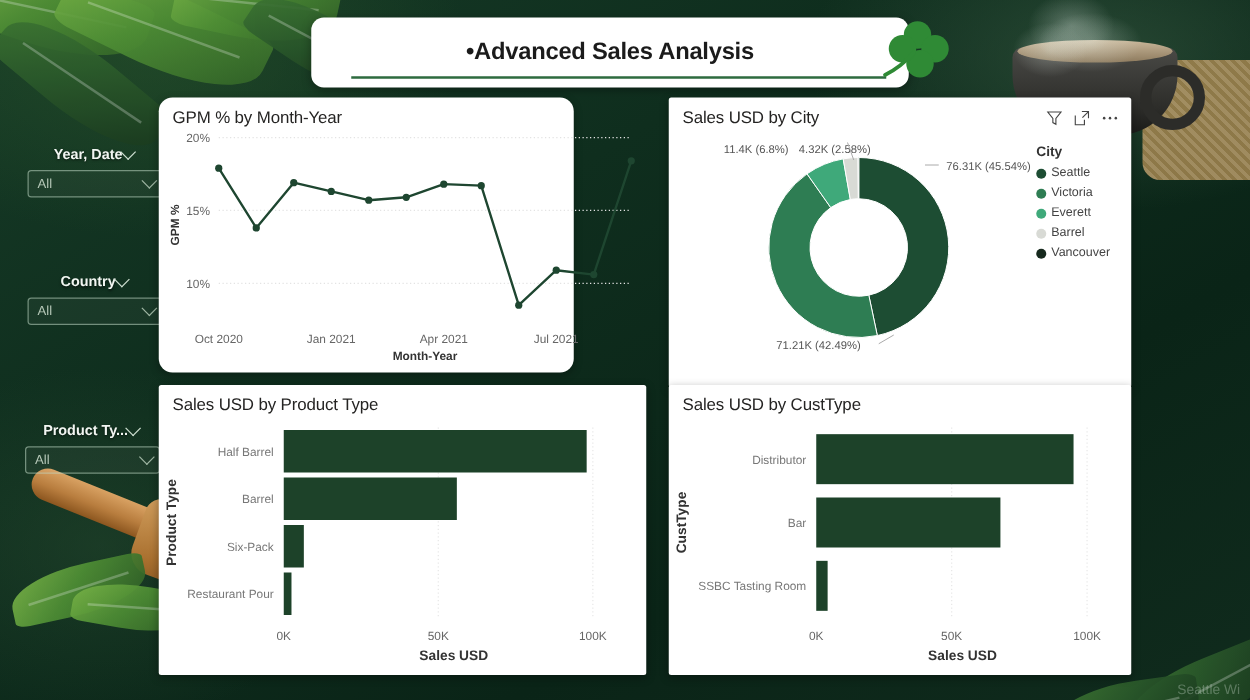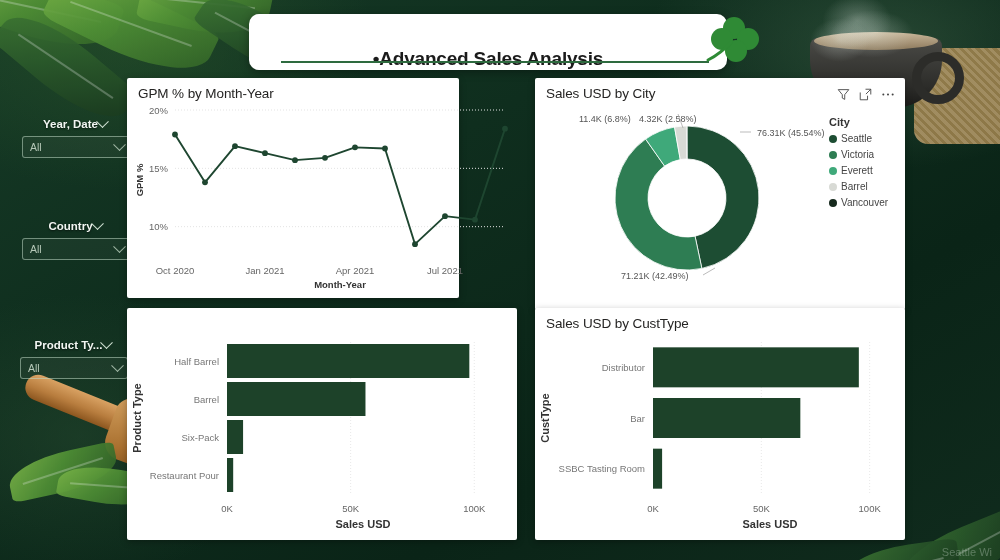--- a/index.html
+++ b/index.html
@@ -71,21 +71,21 @@
   }
   .steam {
     position:absolute; border-radius:50%;
     background: radial-gradient(ellipse, rgba(235,245,238,.30) 0%, rgba(235,245,238,0) 70%);
   }
 
   
   #title-banner {
     position:absolute; left:249px; top:14px; width:478px; height:56px;
     background:#fff; border-radius:10px;
-    display:flex; align-items:flex-end; justify-content:center;
+    display:flex; align-items:center; justify-content:center;
     box-shadow:0 2px 8px rgba(0,0,0,.35);
   }
   #title-banner .bar {
     position:absolute; left:32px; right:18px; bottom:7px; height:1.6px;
     background:#2e6b3f;
   }
   #title-text {
     font-size:19px; font-weight:700; color:#1b1b1b; letter-spacing:-.2px;
   }
   .clover { position:absolute; left:700px; top:12px; width:62px; height:60px; }
@@ -200,21 +200,21 @@
   <div class="slicer-head">
     <span>Product Ty...</span>
     <i class="chev"></i>
   </div>
   <div class="slicer-box">
     <span>All</span>
     <i class="chev dim"></i>
   </div>
 </div>
 
-<div class="panel" style="left:127px;top:78px;width:332px;height:220px;">
+<div class="panel" style="left:127px;top:78px;width:332px;height:220px;border-radius:11px;">
   <div class="panel-title">GPM % by Month-Year</div>
   <svg id="svg-line" width="390" height="220">
       <text x="41" y="152.16666666666666" text-anchor="end" class="axis-label">10%</text>
       <line x1="48" x2="378" y1="148.66666666666666" y2="148.66666666666666" stroke="#e3e3e3" stroke-width="1" stroke-dasharray="1 2"></line>
       <text x="41" y="93.83333333333333" text-anchor="end" class="axis-label">15%</text>
       <line x1="48" x2="378" y1="90.33333333333333" y2="90.33333333333333" stroke="#e3e3e3" stroke-width="1" stroke-dasharray="1 2"></line>
       <text x="41" y="35.5" text-anchor="end" class="axis-label">20%</text>
       <line x1="48" x2="378" y1="32" y2="32" stroke="#e3e3e3" stroke-width="1" stroke-dasharray="1 2"></line>
       <polyline points="48,56.50000000000003 78,104.33333333333333 108,68.16666666666667 138,75.16666666666666 168,82.16666666666667 198,79.83333333333333 228,69.33333333333333 258,70.5 288,166.16666666666666 318,138.16666666666666 348,141.66666666666666 378,50.66666666666667" fill="none" stroke="#1e4630" stroke-width="1.9" stroke-linejoin="round"></polyline>
       <circle cx="48" cy="56.50000000000003" r="2.9" fill="#1e4630"></circle>
@@ -290,20 +290,21 @@
         </div>
         <div class="legend-row">
           <span class="legend-dot" style="background: rgb(22, 41, 29);"></span>
           <span class="legend-label">Vancouver</span>
         </div>
       </div>
   </div>
 </div>
 
 <div class="panel" style="left:127px;top:308px;width:390px;height:232px;">
+  <div class="panel-title">Sales USD by Product Type</div>
   <svg id="svg-bar1" width="390" height="232">
       <text x="100" y="204" text-anchor="middle" class="axis-label">0K</text>
       <line x1="223.63636363636363" x2="223.63636363636363" y1="34" y2="186" stroke="#e8e8e8" stroke-width="1" stroke-dasharray="1 2"></line>
       <text x="223.63636363636363" y="204" text-anchor="middle" class="axis-label">50K</text>
       <line x1="347.27272727272725" x2="347.27272727272725" y1="34" y2="186" stroke="#e8e8e8" stroke-width="1" stroke-dasharray="1 2"></line>
       <text x="347.27272727272725" y="204" text-anchor="middle" class="axis-label">100K</text>
       <rect x="100" y="36" width="242.3272727272727" height="34" fill="#1d4229"></rect>
       <text x="92" y="56.5" text-anchor="end" class="cat-label">Half Barrel</text>
       <rect x="100" y="74" width="138.47272727272727" height="34" fill="#1d4229"></rect>
       <text x="92" y="94.5" text-anchor="end" class="cat-label">Barrel</text>

